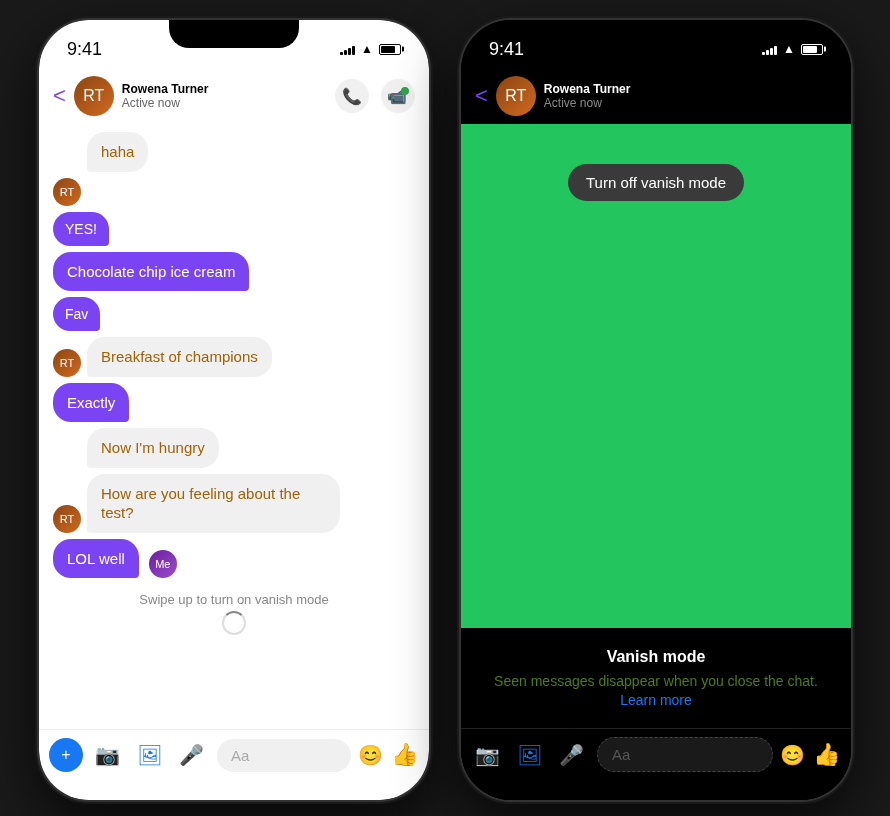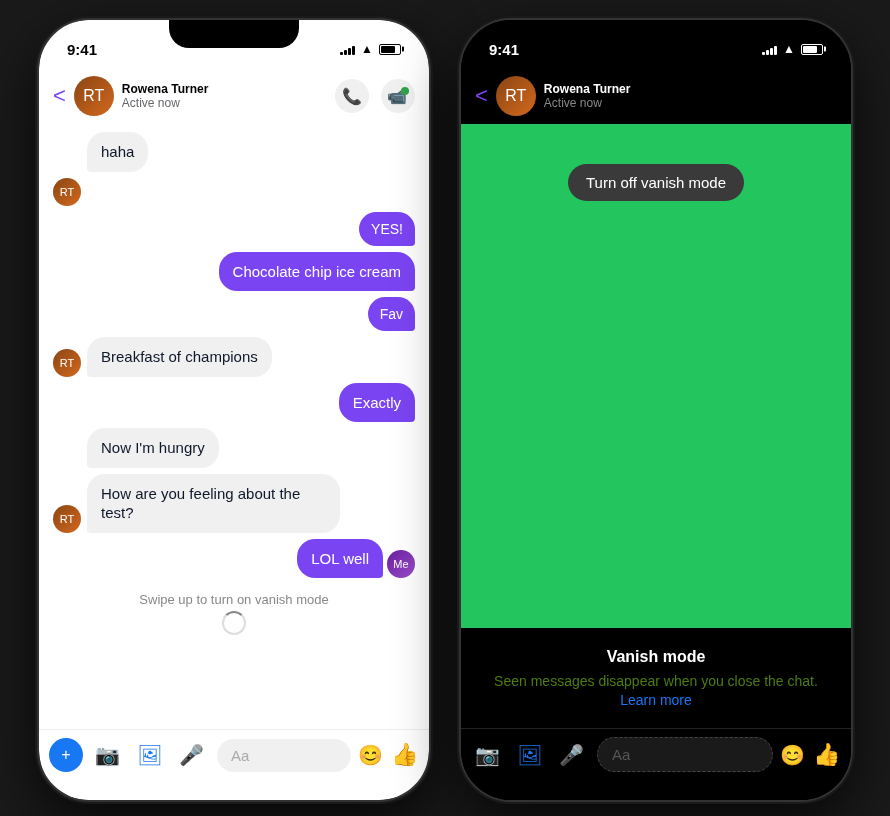--- a/index.html
+++ b/index.html
@@ -54,22 +54,22 @@
 
     
     .status-bar {
       display: flex;
       justify-content: space-between;
       align-items: center;
       padding: 14px 28px 4px;
       height: 48px;
     }
     .status-time {
-      font-size: 15px;
-      font-weight: 700;
+      font-size: 18px;
+      font-weight: 400;
     }
     .phone-light .status-time { color: #000; }
     .phone-dark .status-time { color: #fff; }
     .status-icons {
       display: flex;
       align-items: center;
       gap: 6px;
     }
     .phone-light .status-icons { color: #000; }
     .phone-dark .status-icons { color: #fff; }
@@ -194,21 +194,21 @@
     }
     .messages-area::-webkit-scrollbar { display: none; }
 
     
     .msg-row {
       display: flex;
       align-items: flex-end;
       gap: 6px;
     }
     .msg-row.sent {
-      justify-content: flex-end;
+      justify-content: flex-start;
     }
     .msg-row.received {
       justify-content: flex-start;
     }
     .msg-avatar {
       width: 28px;
       height: 28px;
       border-radius: 50%;
       background: linear-gradient(135deg, #8B4513, #D2691E);
       flex-shrink: 0;
@@ -221,21 +221,21 @@
     .msg-avatar.hidden { visibility: hidden; }
     .bubble {
       max-width: 70%;
       padding: 10px 14px;
       border-radius: 18px;
       font-size: 15px;
       line-height: 1.3;
     }
     .bubble.received {
       background: #f0f0f0;
-      color: #0f172a;
+      color: #a16207;
       border-bottom-left-radius: 4px;
     }
     .bubble.sent {
       background: #7B44F2;
       color: #fff;
       border-bottom-right-radius: 4px;
     }
     .bubble.sent.small {
       padding: 8px 12px;
       font-size: 14px;
@@ -434,21 +434,21 @@
         <div class="msg-row received">
           <div class="msg-avatar hidden">RT</div>
           <div class="bubble received">Now I'm hungry</div>
         </div>
 
         <div class="msg-row received">
           <div class="msg-avatar">RT</div>
           <div class="bubble received">How are you feeling about the test?</div>
         </div>
 
-        <div class="msg-row sent" style="align-items:flex-end; gap:4px;">
+        <div class="msg-row sent" style="align-items:flex-end; gap:10px;">
           <div class="bubble sent">LOL well</div>
           <div class="msg-avatar" style="background:linear-gradient(135deg,#6a1fa0,#9b4dca)">Me</div>
         </div>
 
         <div class="vanish-hint">
           <div>Swipe up to turn on vanish mode</div>
           <div class="vanish-spinner"></div>
         </div>
       </div>
 

